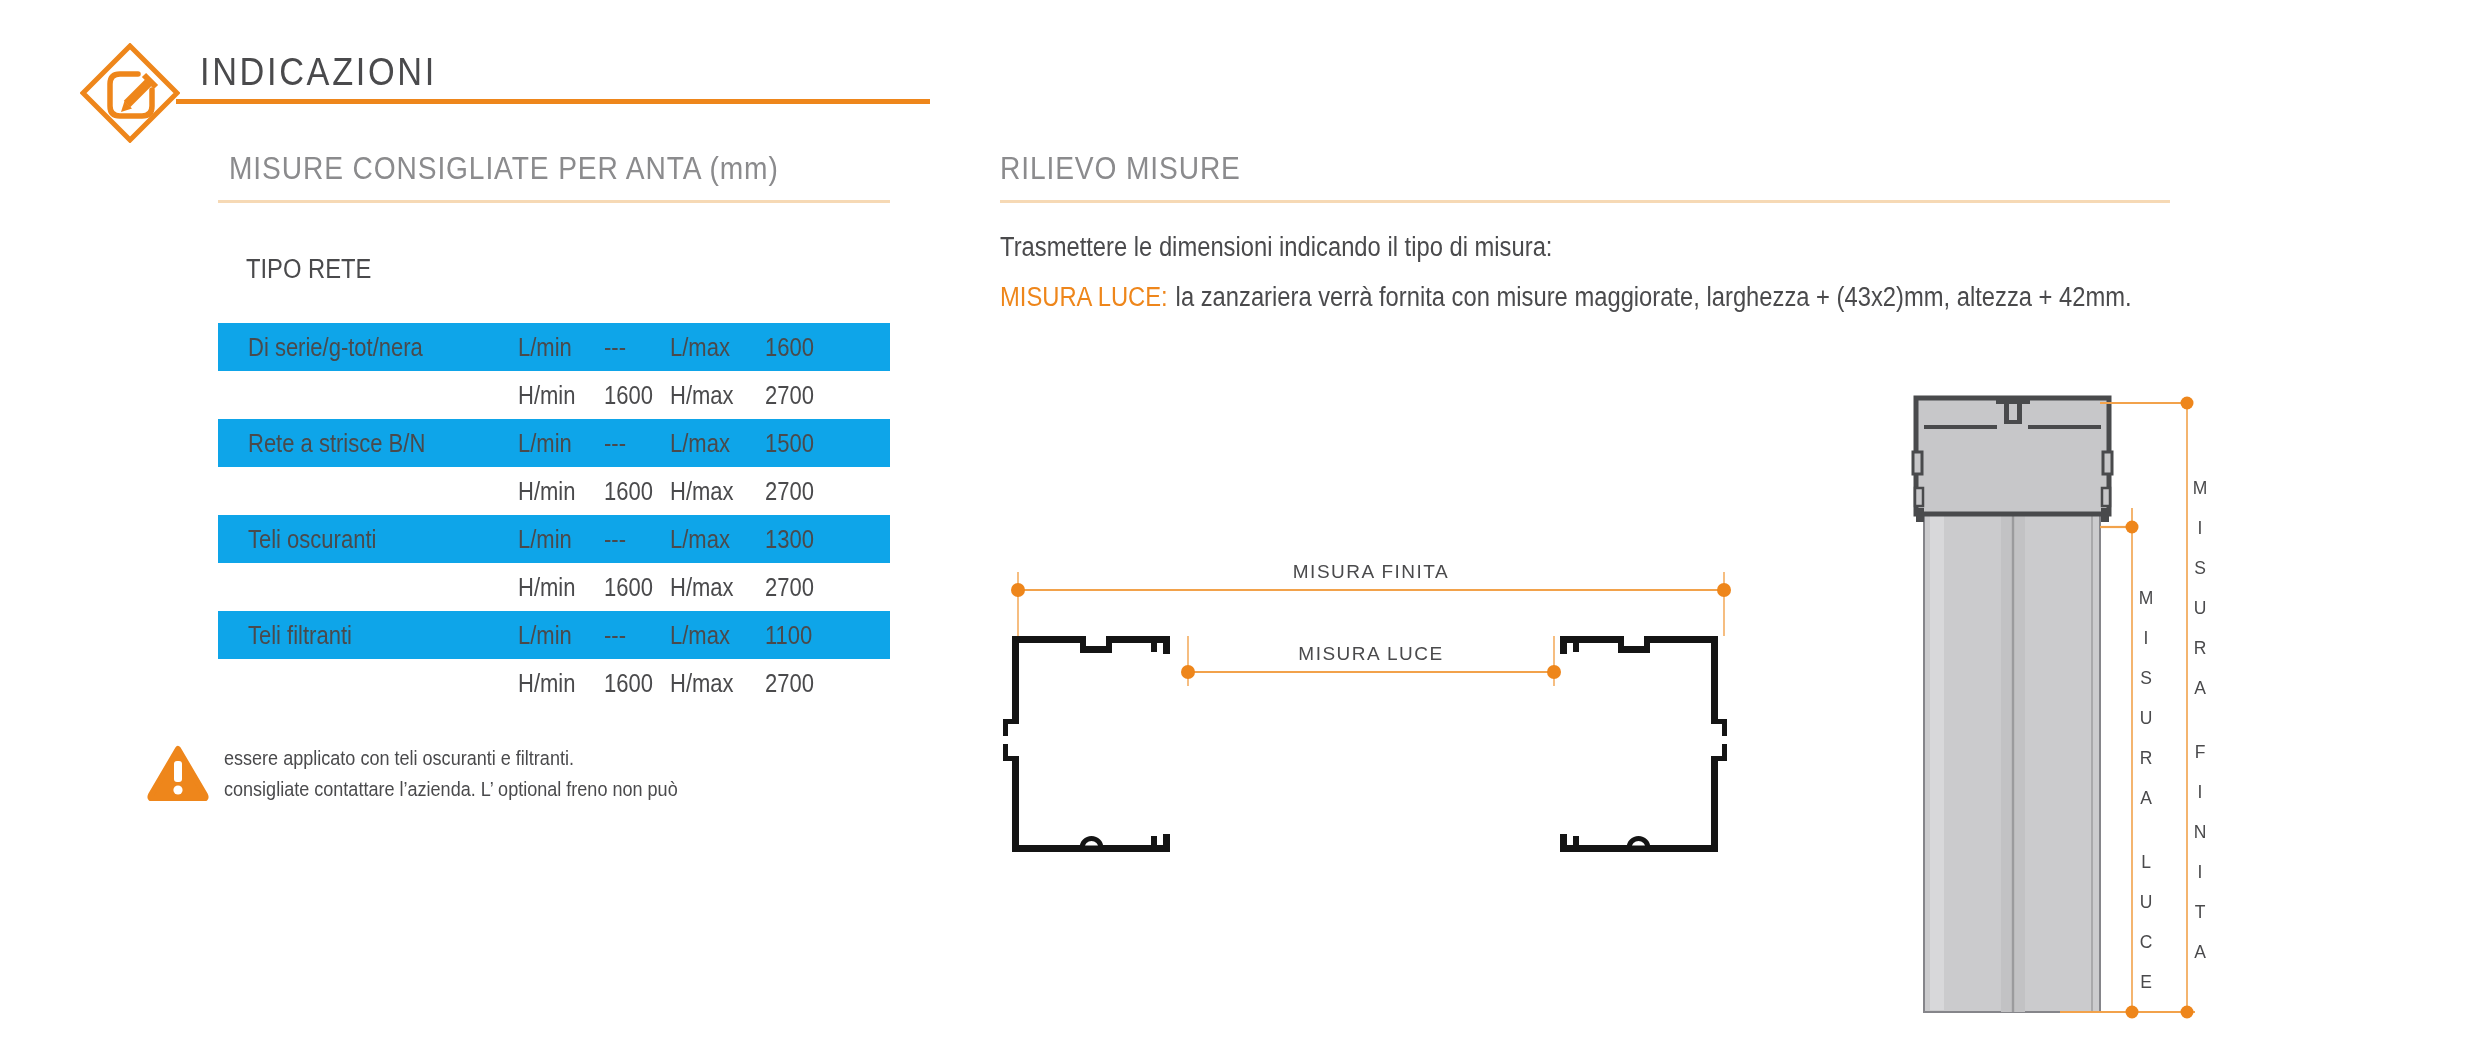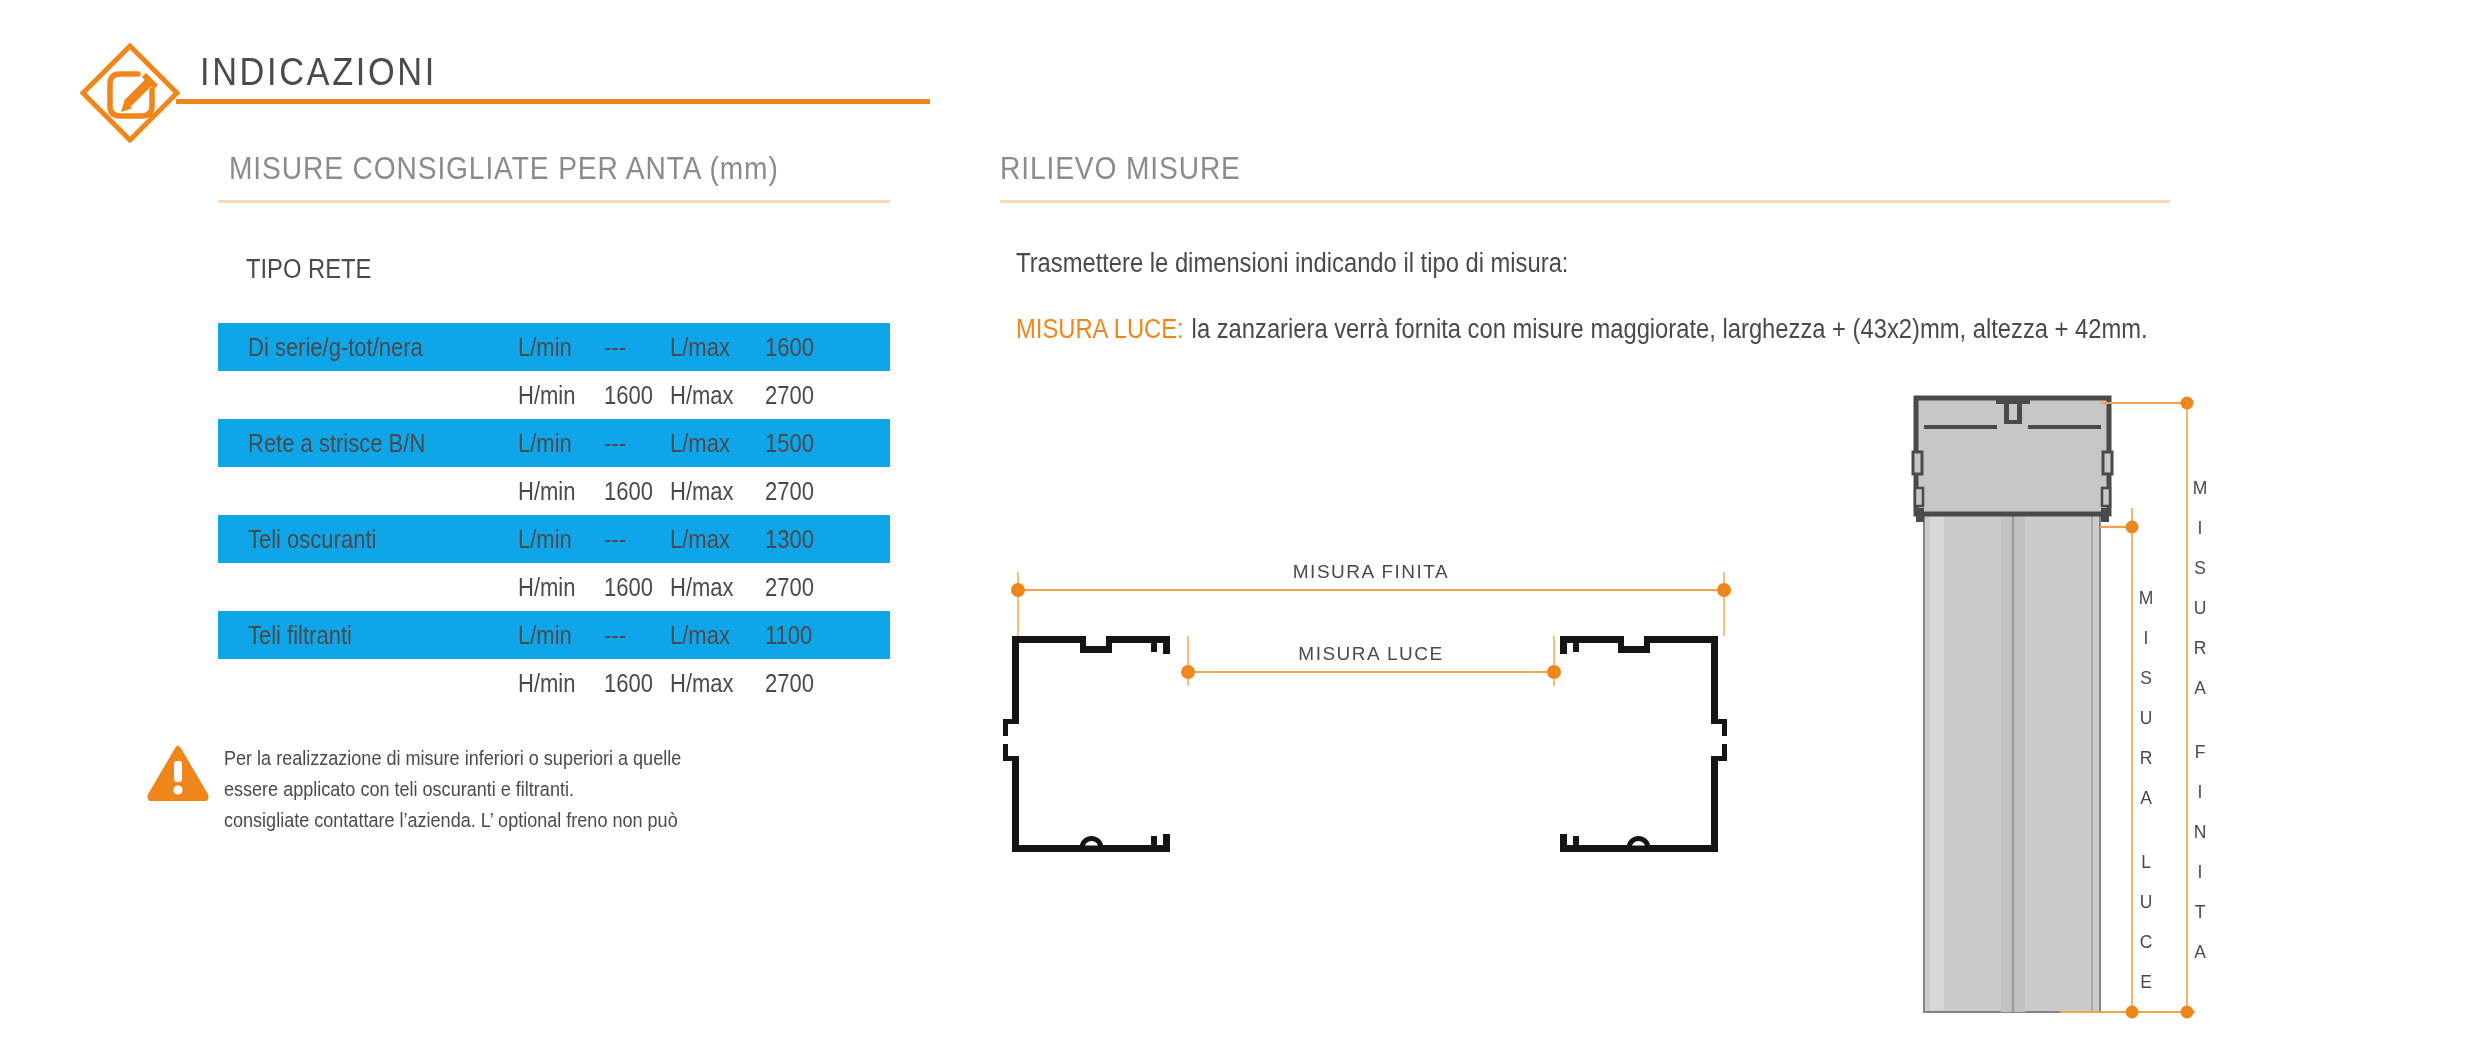--- a/index.html
+++ b/index.html
@@ -34,21 +34,21 @@
   .c-minv{left:386px;}
   .c-maxl{left:452px;}
   .c-maxv{left:547px;}
 
   
   .warning-text{left:224px;top:742px;font-size:20.5px;line-height:31px;color:#4a4a4c;}
   .warning-text span{display:block;}
 
   
   .right-text{left:1000px;top:222px;font-size:27px;}
-  .right-text p{margin:16px;height:50px;line-height:50px;text-decoration:underline;}
+  .right-text p{margin:0;height:50px;line-height:50px;text-decoration:underline;}
   .measure-label{color:#EE861B;margin-right:9px;}
 
   
   .vstack{width:28px;display:flex;flex-direction:column;align-items:center;
           font-size:17.5px;color:#4a4a4c;font-weight:400;}
   .vstack span{height:40px;line-height:40px;display:block;}
   .vstack .word-gap{height:24px;}
   .stack-luce{left:2132px;top:578px;}
   .stack-finita{left:2186px;top:468px;}
 
@@ -138,23 +138,20 @@
         <span class="cell c-maxv"><span class="cond">2700</span></span>
       </div>
     </div>
 
   <svg class="abs" style="left:147px;top:745px;" width="62" height="56" viewBox="0 0 62 56">
     <path d="M31 4 L58 50 Q60 54 55 54 L7 54 Q2 54 4 50 Z" fill="#EE861B" stroke="#EE861B" stroke-width="6" stroke-linejoin="round"></path>
     <rect x="27" y="16" width="8" height="21" rx="3" fill="#ffffff"></rect>
     <circle cx="31" cy="45" r="4.6" fill="#ffffff"></circle>
   </svg>
   <div class="abs warning-text">
-    <span>
-        <span class="cond">Per la realizzazione di misure inferiori o superiori a quelle</span>
-      </span>
     <span>
         <span class="cond">essere applicato con teli oscuranti e filtranti.</span>
       </span>
     <span>
         <span class="cond">consigliate contattare l’azienda. L’ optional freno non può</span>
       </span>
   </div>
 
   <div class="abs sec-heading right-heading">
     <span class="cond">RILIEVO MISURE</span>

